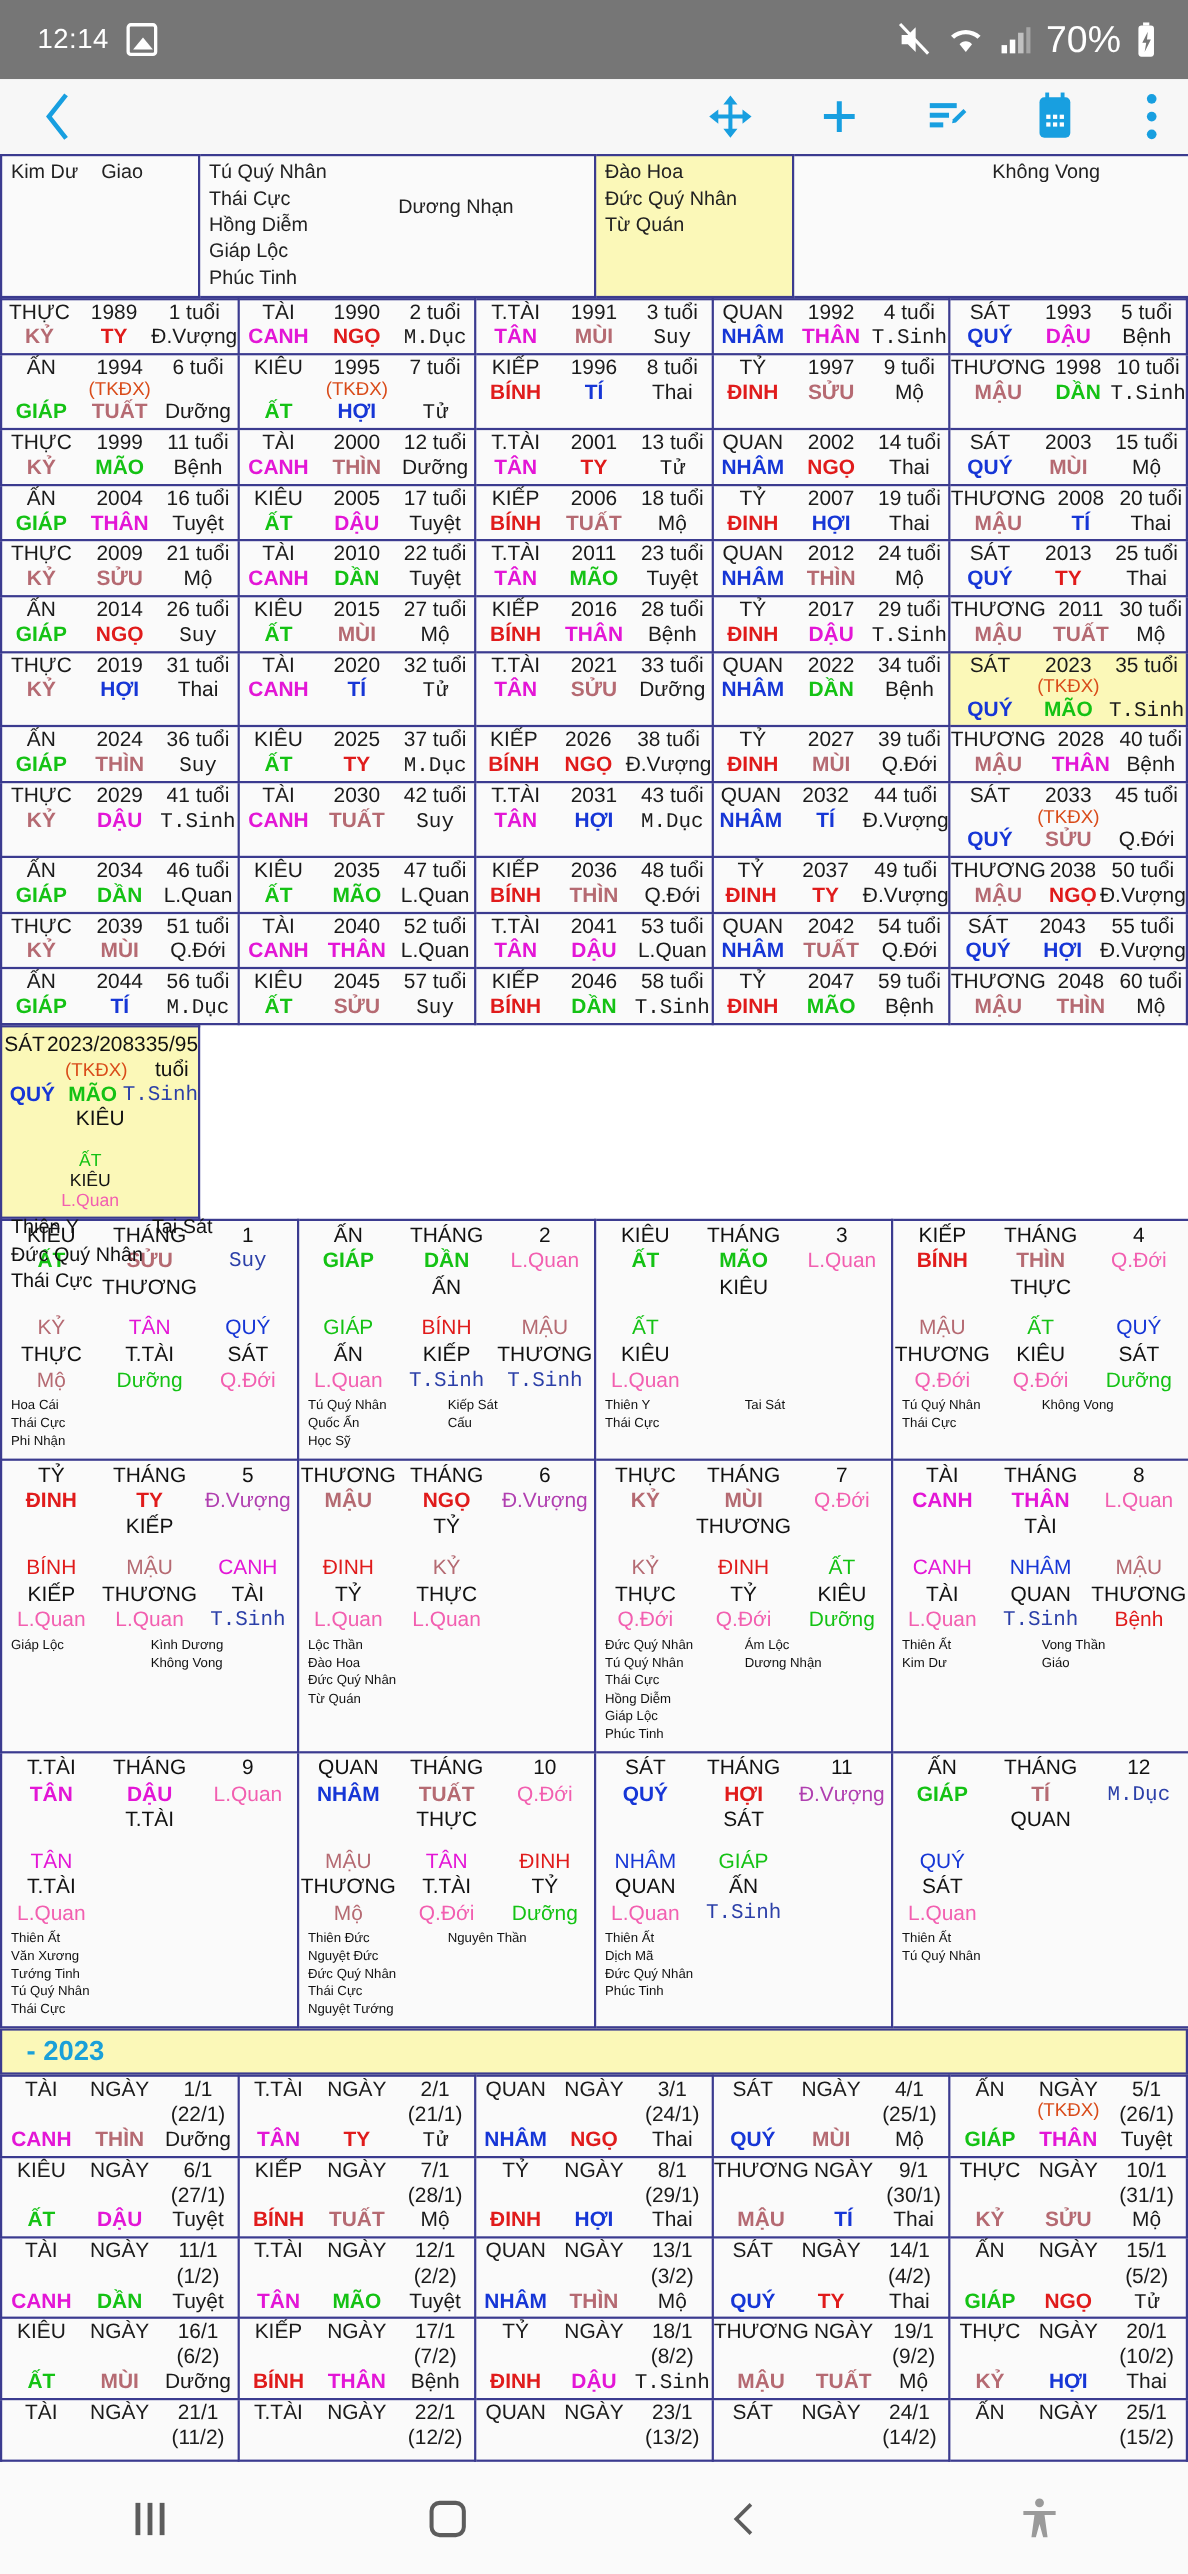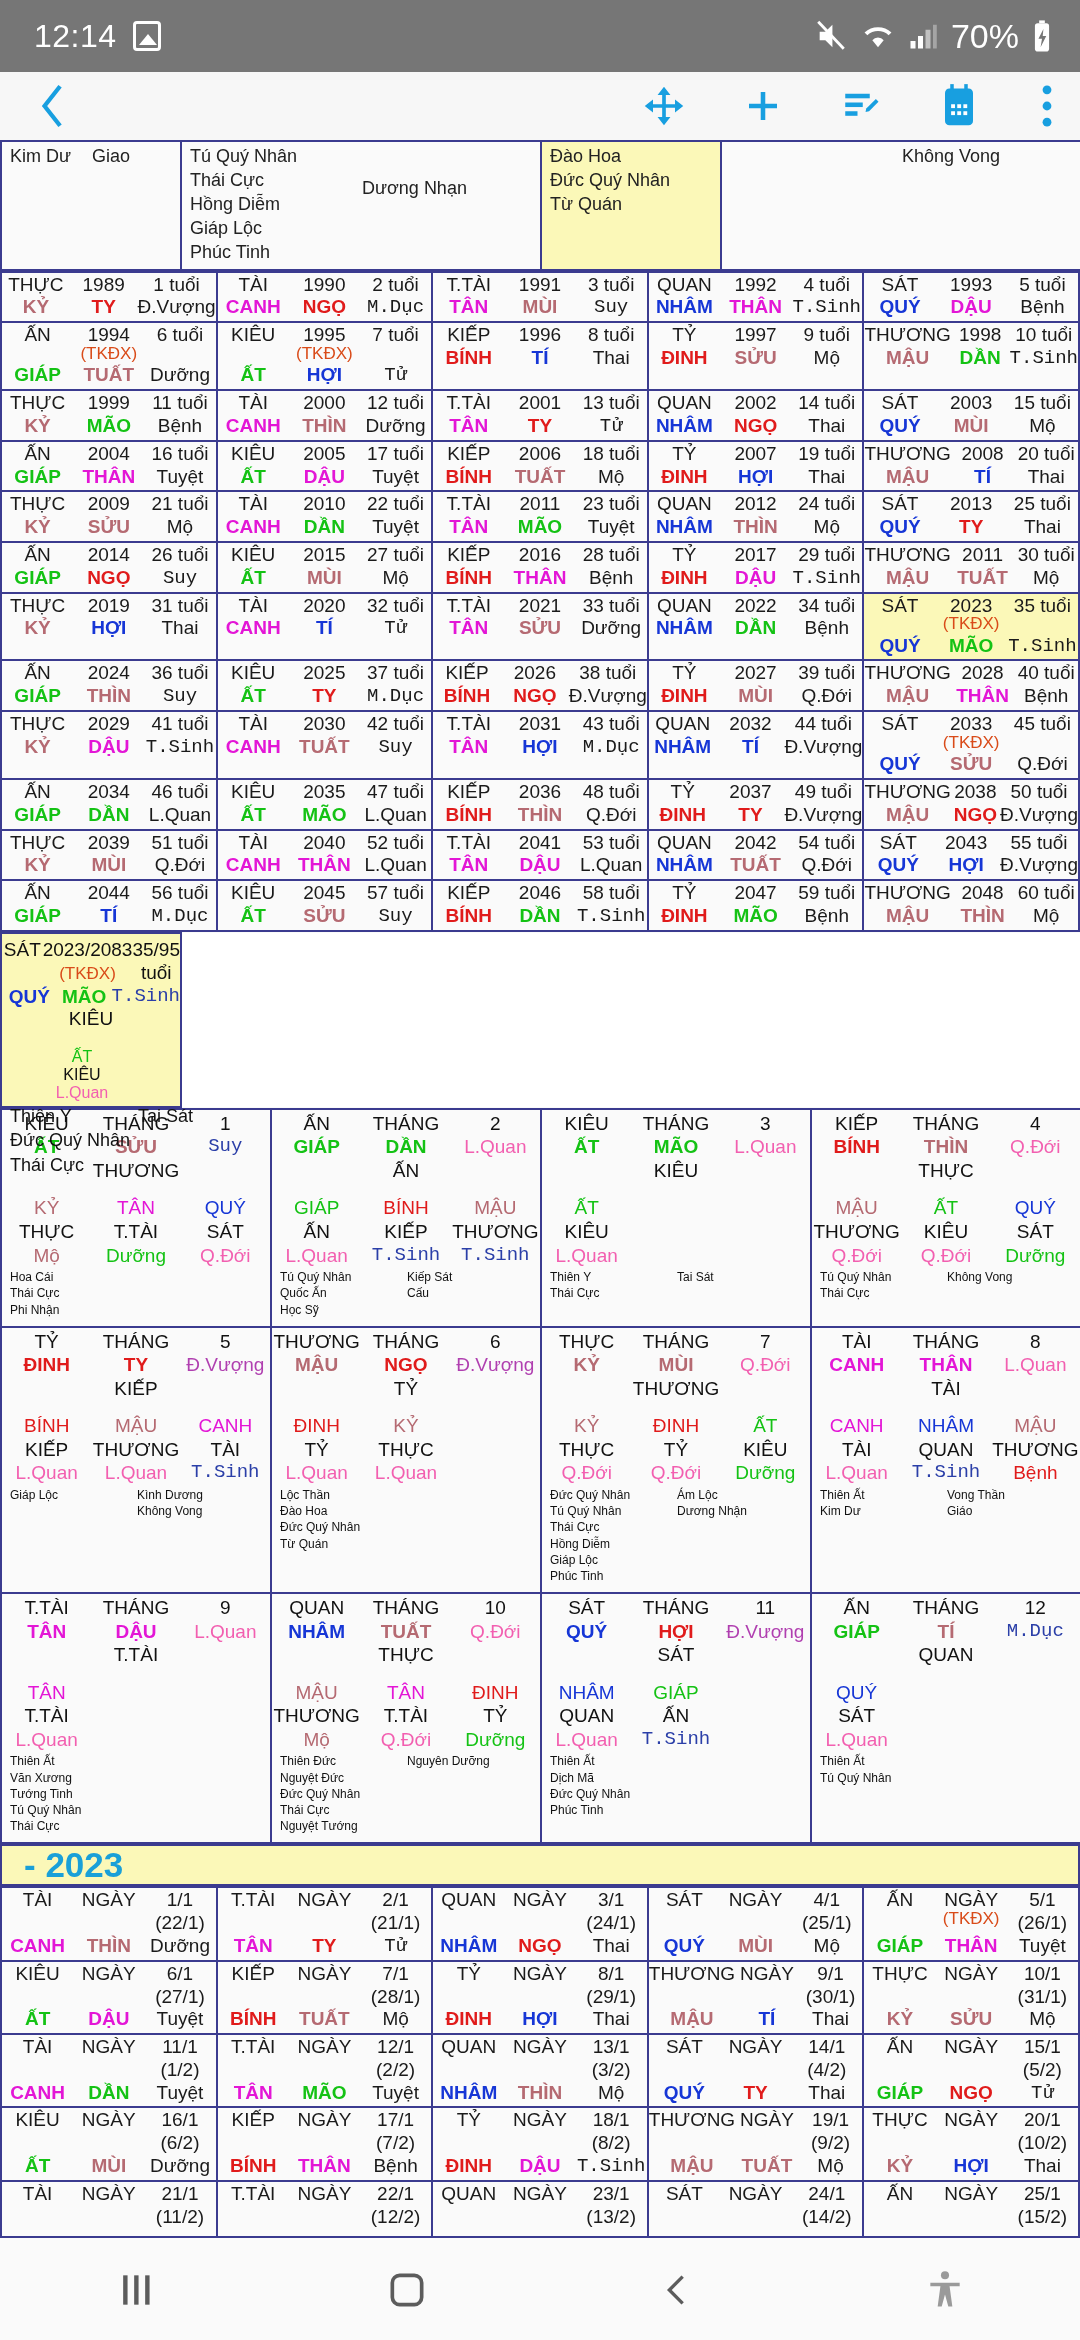--- a/index.html
+++ b/index.html
@@ -11,21 +11,21 @@
     overflow:hidden;
   }
 
   
   .statusbar{
     height:72px; background:#767676; color:#fff;
     display:flex; align-items:center; justify-content:space-between;
     padding:0 28px 0 34px;
   }
   .sb-left{ display:flex; align-items:center; gap:16px; }
-  .sb-time{ font-size:32px; letter-spacing:.5px; }
+  .sb-time{ font-size:25px; letter-spacing:.5px; }
   .sb-right{ display:flex; align-items:center; gap:13px; }
   .sb-batt{ font-size:34px; }
   .icon-sq{ width:28px; height:30px; border:3px solid #fff; border-radius:4px;
             position:relative; }
   .icon-sq:after{ content:""; position:absolute; left:3px; bottom:3px;
             width:0;height:0;border-left:9px solid transparent;
             border-right:9px solid transparent;border-bottom:11px solid #fff;}
 
   
   .toolbar{
@@ -88,21 +88,21 @@
   .mbold{ font-weight:bold; }
   .msub{ text-align:center; font-size:19px; line-height:1.24; }
   .mtags{ font-size:12px; padding:2px 6px 4px 8px; line-height:1.35; display:grid;
           grid-template-columns:1fr 1fr; }
   .mtags div{ white-space:nowrap; }
 
   
   .banner{ background:#fbf8b8; height:42px; display:flex; align-items:center;
            border-left:2px solid #3b3b8f; border-right:2px solid #3b3b8f;
            border-top:2px solid #3b3b8f; border-bottom:2px solid #3b3b8f;}
-  .banner span{ font-size:35px; font-weight:bold; color:#1aa0d8; padding-left:22px;}
+  .banner span{ font-size:25px; font-weight:bold; color:#1aa0d8; padding-left:22px;}
 
   
   .daygrid td{ height:56px; }
 
   
   .navbar{ position:absolute; left:0; bottom:0; width:1080px; height:96px;
            background:#fafafa; display:flex; align-items:center;
            justify-content:space-around; }
 </style>
 </head>
@@ -1314,21 +1314,21 @@
               </div>
               <div class="mtags">
                 <div>
                   <div>Thiên Đức</div>
                   <div>Nguyệt Đức</div>
                   <div>Đức Quý Nhân</div>
                   <div>Thái Cực</div>
                   <div>Nguyệt Tướng</div>
                 </div>
                 <div>
-                  <div>Nguyên Dưỡng</div>
+                  <div>Nguyên Thần</div>
                 </div>
               </div>
             </div>
           </td>
           <td style="width: 270px;">
             <div class="mcell">
               <div class="mrow">
                 <div>SÁT</div>
                 <div>THÁNG</div>
                 <div>11</div>

